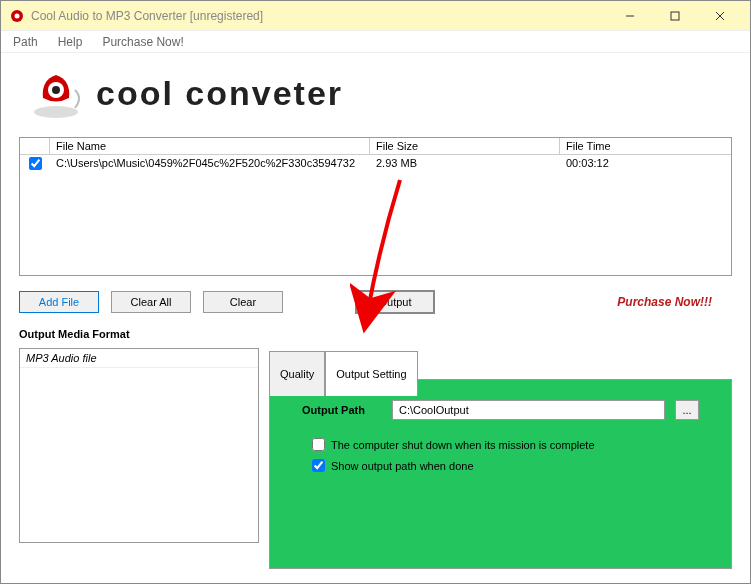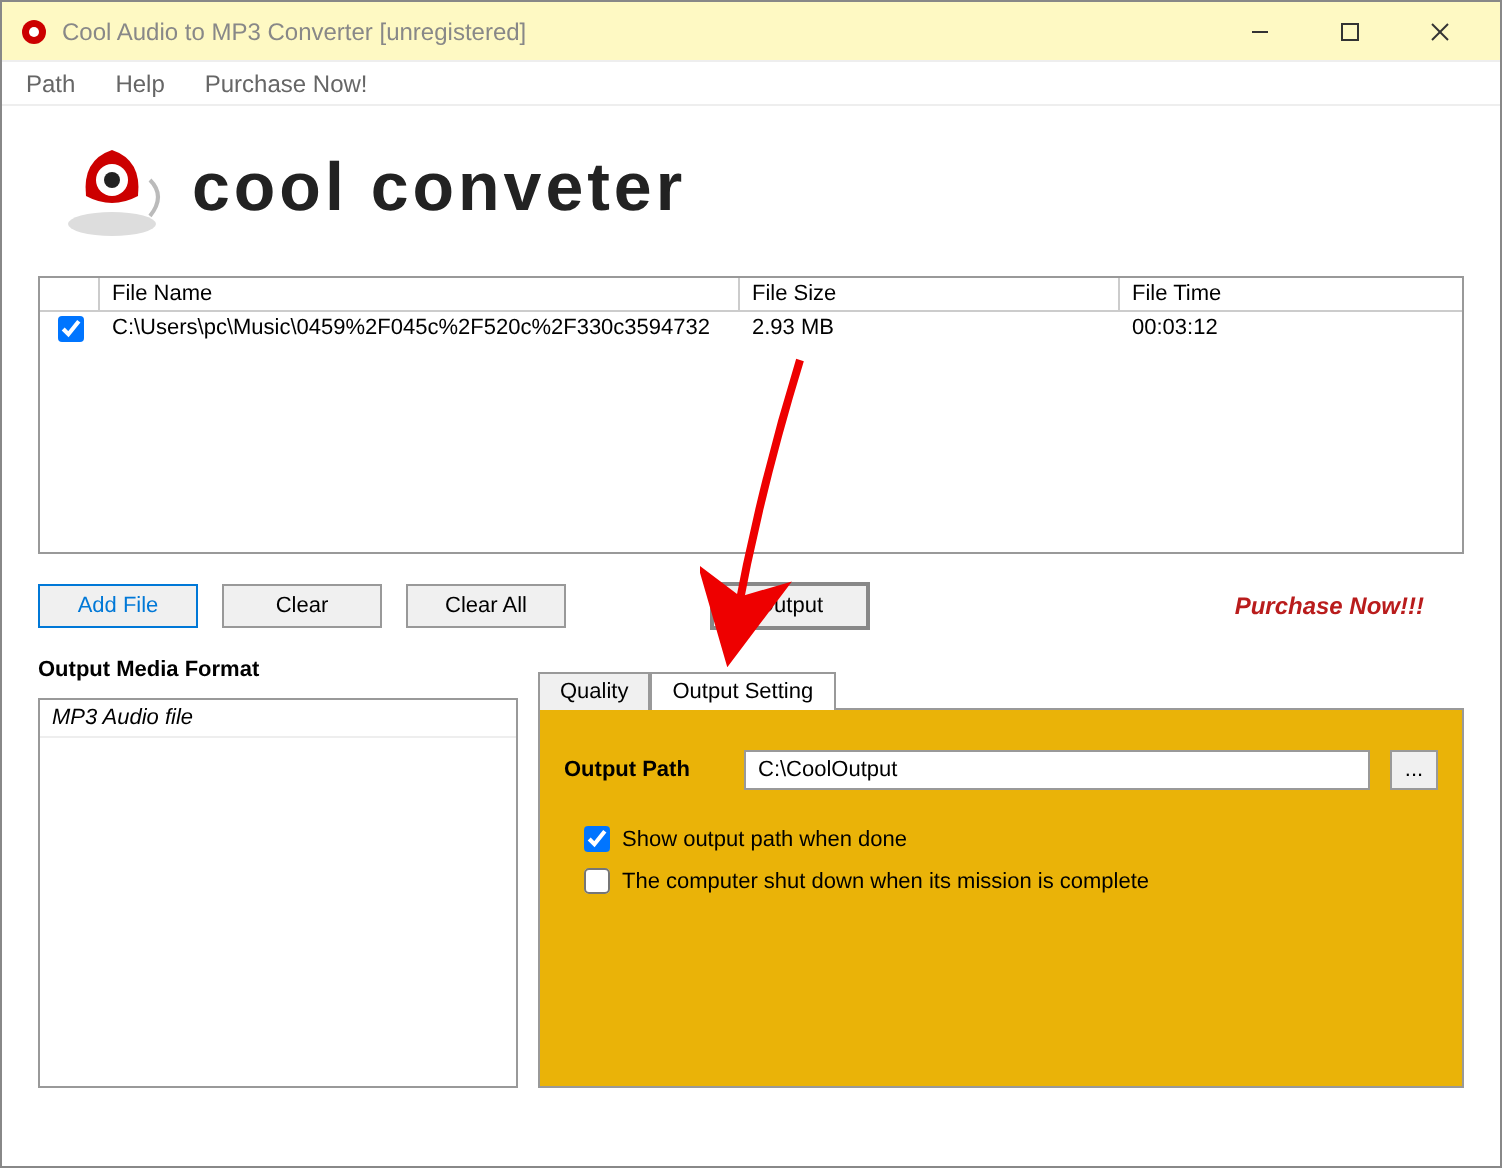--- a/index.html
+++ b/index.html
@@ -31,23 +31,23 @@
 .btn-std { width: 80px; }
 .btn-convert { width: 80px; margin-left: 60px; border: 2px solid #888; }
 .purchase-link { margin-left: auto; color: #b91c1c; font-weight: bold; font-size: 12px; padding-right: 20px; font-style: italic; }
 .lower { display: flex; gap: 10px; padding: 0 18px 18px; }
 .left-panel { width: 240px; }
 .panel-title { font-weight: bold; font-size: 11px; padding: 4px 0 8px; }
 .format-list { border: 1px solid #999; height: 195px; background: #fff; font-style: italic; }
 .format-item { padding: 3px 6px; font-size: 11px; border-bottom: 1px solid #eee; }
 .right-panel { flex: 1; }
 .tabs { display: flex; margin-top: 10px; }
-.tab { border: 1px solid #999; border-bottom: none; padding: 3px 10px; font-size: 11px; background: #f0f0f0; cursor: pointer; position: relative; top: 1px; }
+.tab { border: 1px solid #999; border-bottom: none; padding: 16px 10px; font-size: 11px; background: #f0f0f0; cursor: pointer; position: relative; top: 17px; }
 .tab.active { background: #fff; z-index: 2; }
-.tab-content { border: 1px solid #999; padding: 20px 12px; height: 190px; background: #eab308; }
+.tab-content { border: 1px solid #999; padding: 20px 32px; height: 190px; background: #22c55e; }
 .path-row { display: flex; align-items: center; gap: 10px; margin-bottom: 14px; }
 .path-label { font-weight: bold; font-size: 11px; width: 80px; }
 .path-input { flex: 1; border: 1px solid #999; padding: 3px 6px; font-size: 11px; height: 20px; }
 .path-browse { width: 24px; height: 20px; border: 1px solid #999; background: #f0f0f0; text-align: center; cursor: pointer; font-size: 11px; line-height: 16px; }
 .check-row { display: flex; align-items: center; gap: 6px; padding: 4px 0 4px 10px; font-size: 11px; }
 .check-row input { width: 13px; height: 13px; }
 .arrow-annotation { position: absolute; pointer-events: none; z-index: 100; }
 </style>
 </head>
 <body>
@@ -115,22 +115,22 @@
         <div class="col-name">C:\Users\pc\Music\0459%2F045c%2F520c%2F330c3594732</div>
         <div class="col-size">2.93 MB</div>
         <div class="col-time">00:03:12</div>
       </div>
     </div>
   </div>
 </div>
 
 <div class="toolbar">
   <button class="btn btn-add">Add File</button>
+  <button class="btn btn-std">Clear All</button>
   <button class="btn btn-std">Clear</button>
-  <button class="btn btn-std">Clear All</button>
   <button class="btn btn-convert">Output</button>
   <span class="purchase-link">Purchase Now!!!</span>
 </div>
 
 <div class="lower">
   <div class="left-panel">
     <div class="panel-title">Output Media Format</div>
     <div class="format-list">
       <div class="format-item">MP3 Audio file</div>
     </div>
@@ -140,26 +140,26 @@
       <div class="tab">Quality</div>
       <div class="tab active">Output Setting</div>
     </div>
     <div class="tab-content">
       <div class="path-row">
         <span class="path-label">Output Path</span>
         <input class="path-input" type="text" value="C:\CoolOutput" style="">
         <button class="path-browse">...</button>
       </div>
       <label class="check-row">
+        <input type="checkbox" style="">
+        <span>The computer shut down when its mission is complete</span>
+      </label>
+      <label class="check-row">
         <input type="checkbox" checked="" style="">
         <span>Show output path when done</span>
-      </label>
-      <label class="check-row">
-        <input type="checkbox" style="">
-        <span>The computer shut down when its mission is complete</span>
       </label>
     </div>
   </div>
 </div>
 
 <svg class="arrow-annotation" style="left:350px; top:175px;" width="80" height="160">
   <defs>
       <marker id="ah" markerWidth="12" markerHeight="12" refX="6" refY="6" orient="auto">
         <path d="M0,0 L12,6 L0,12 L3,6 Z" fill="#e00"></path>
       </marker>

